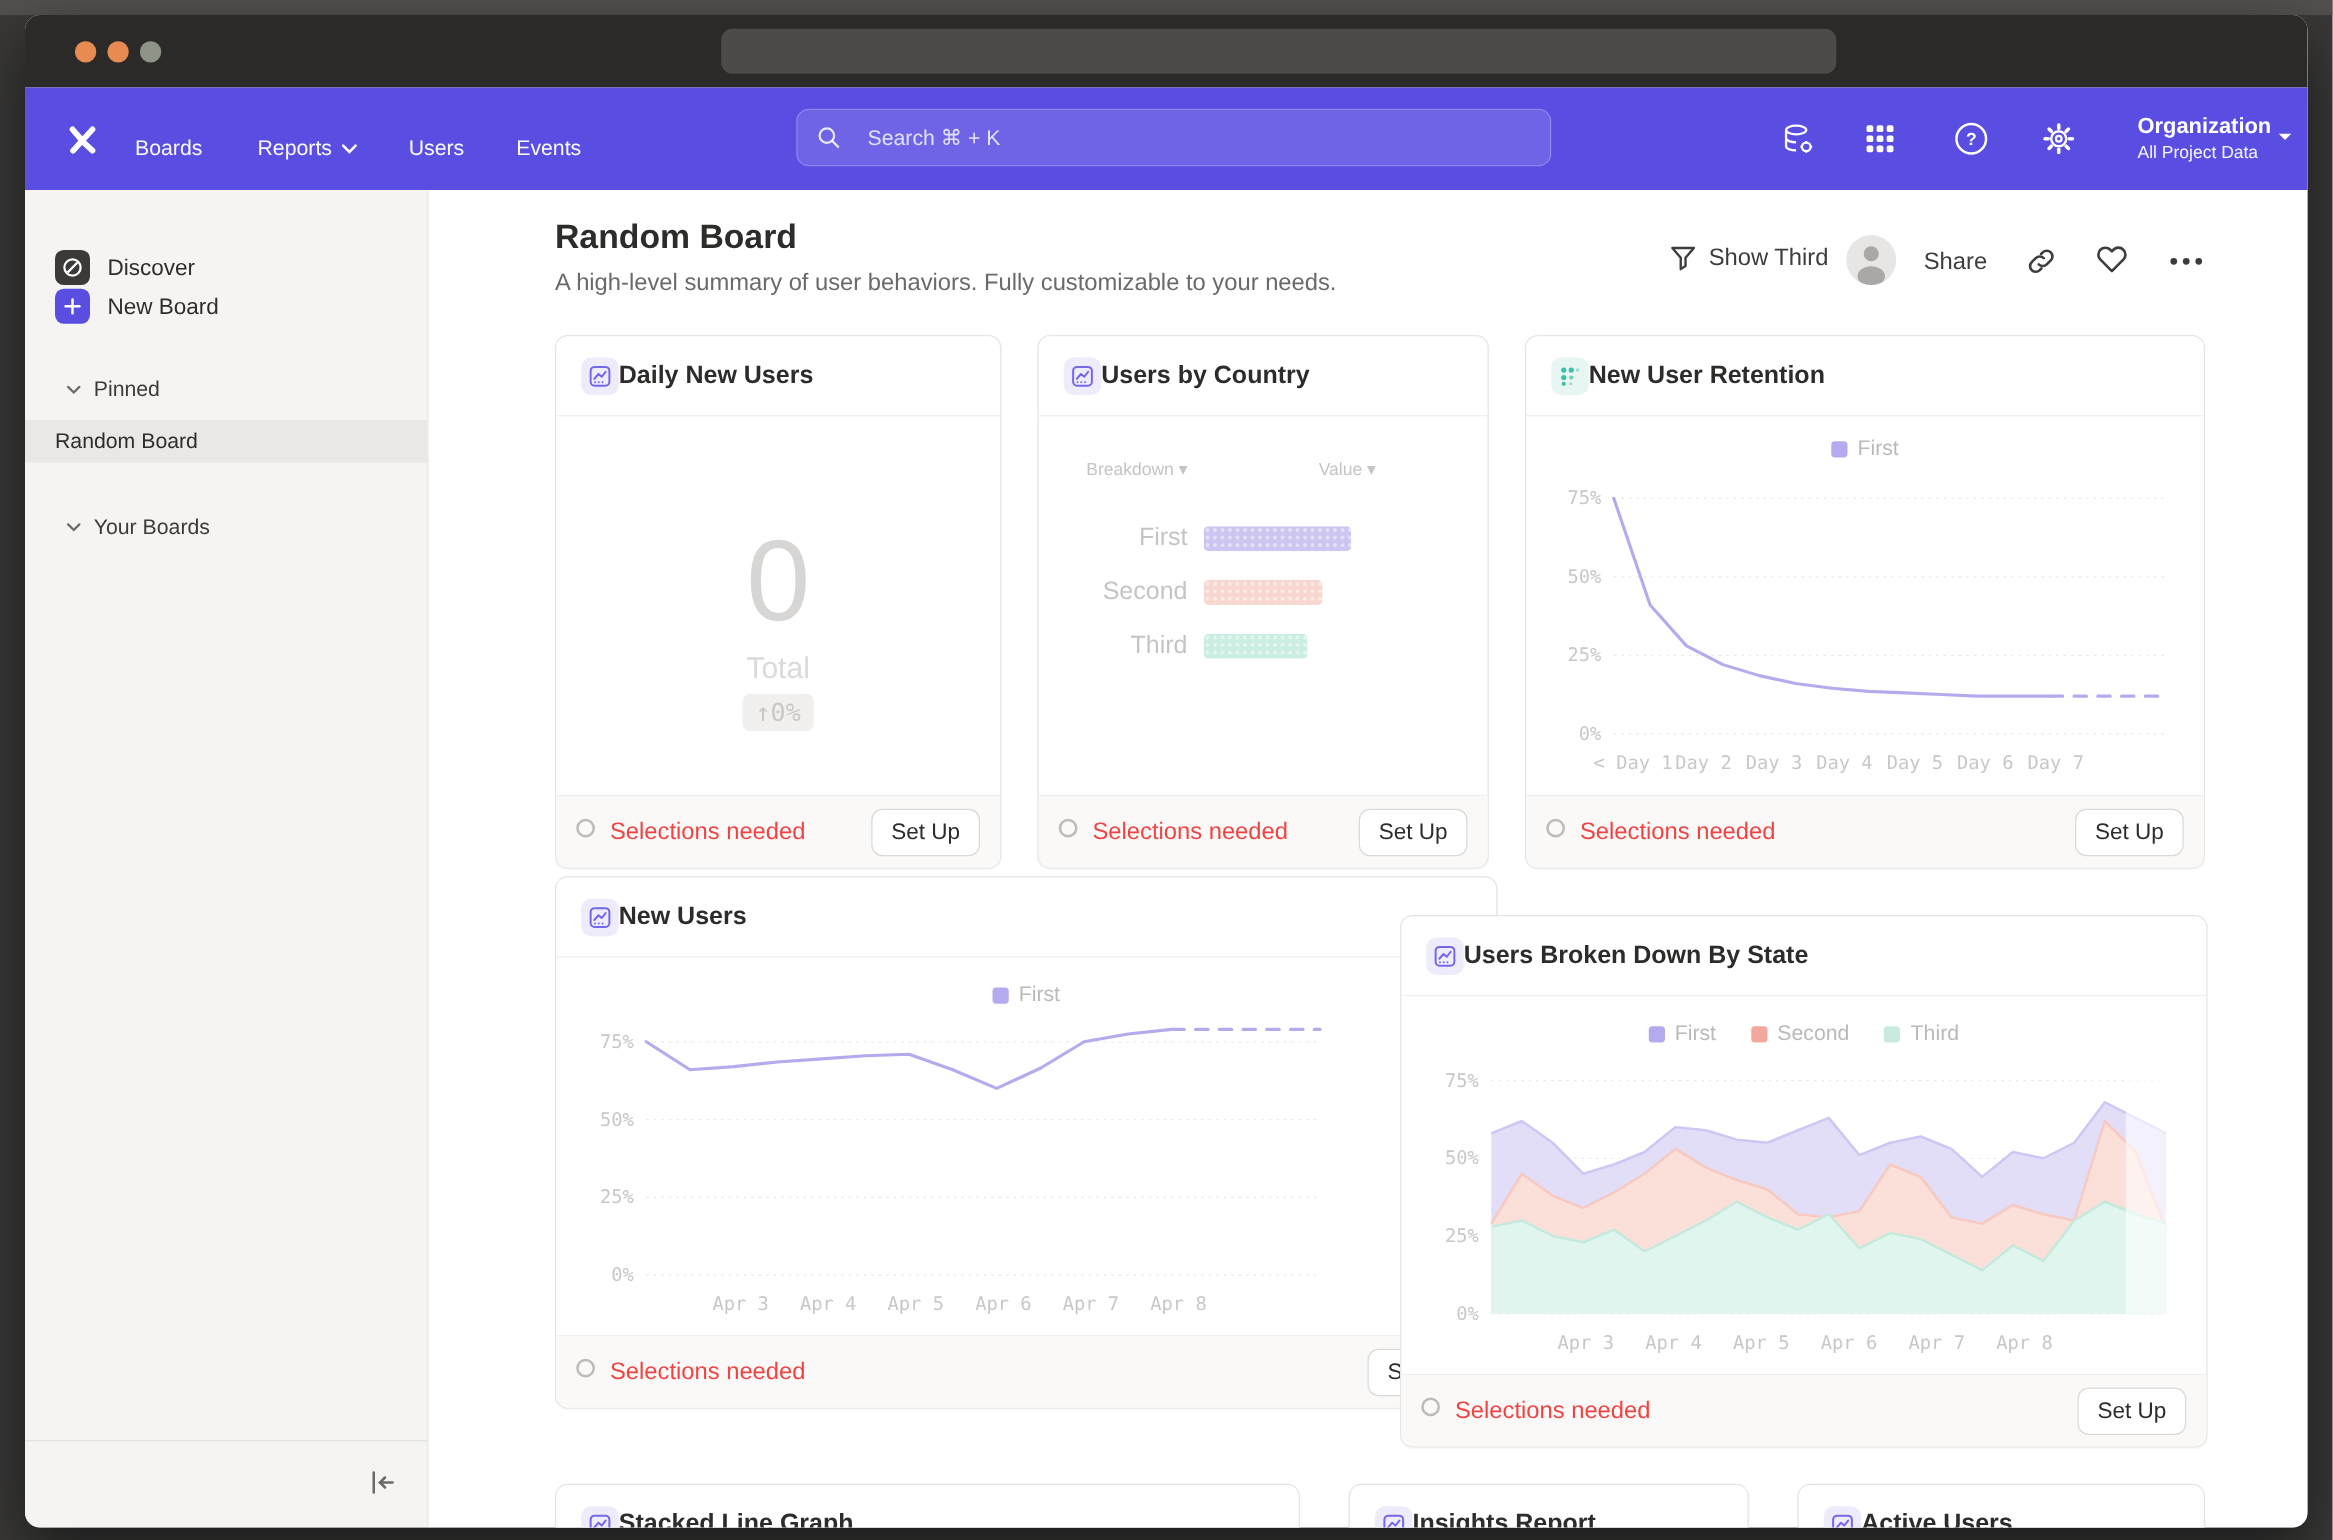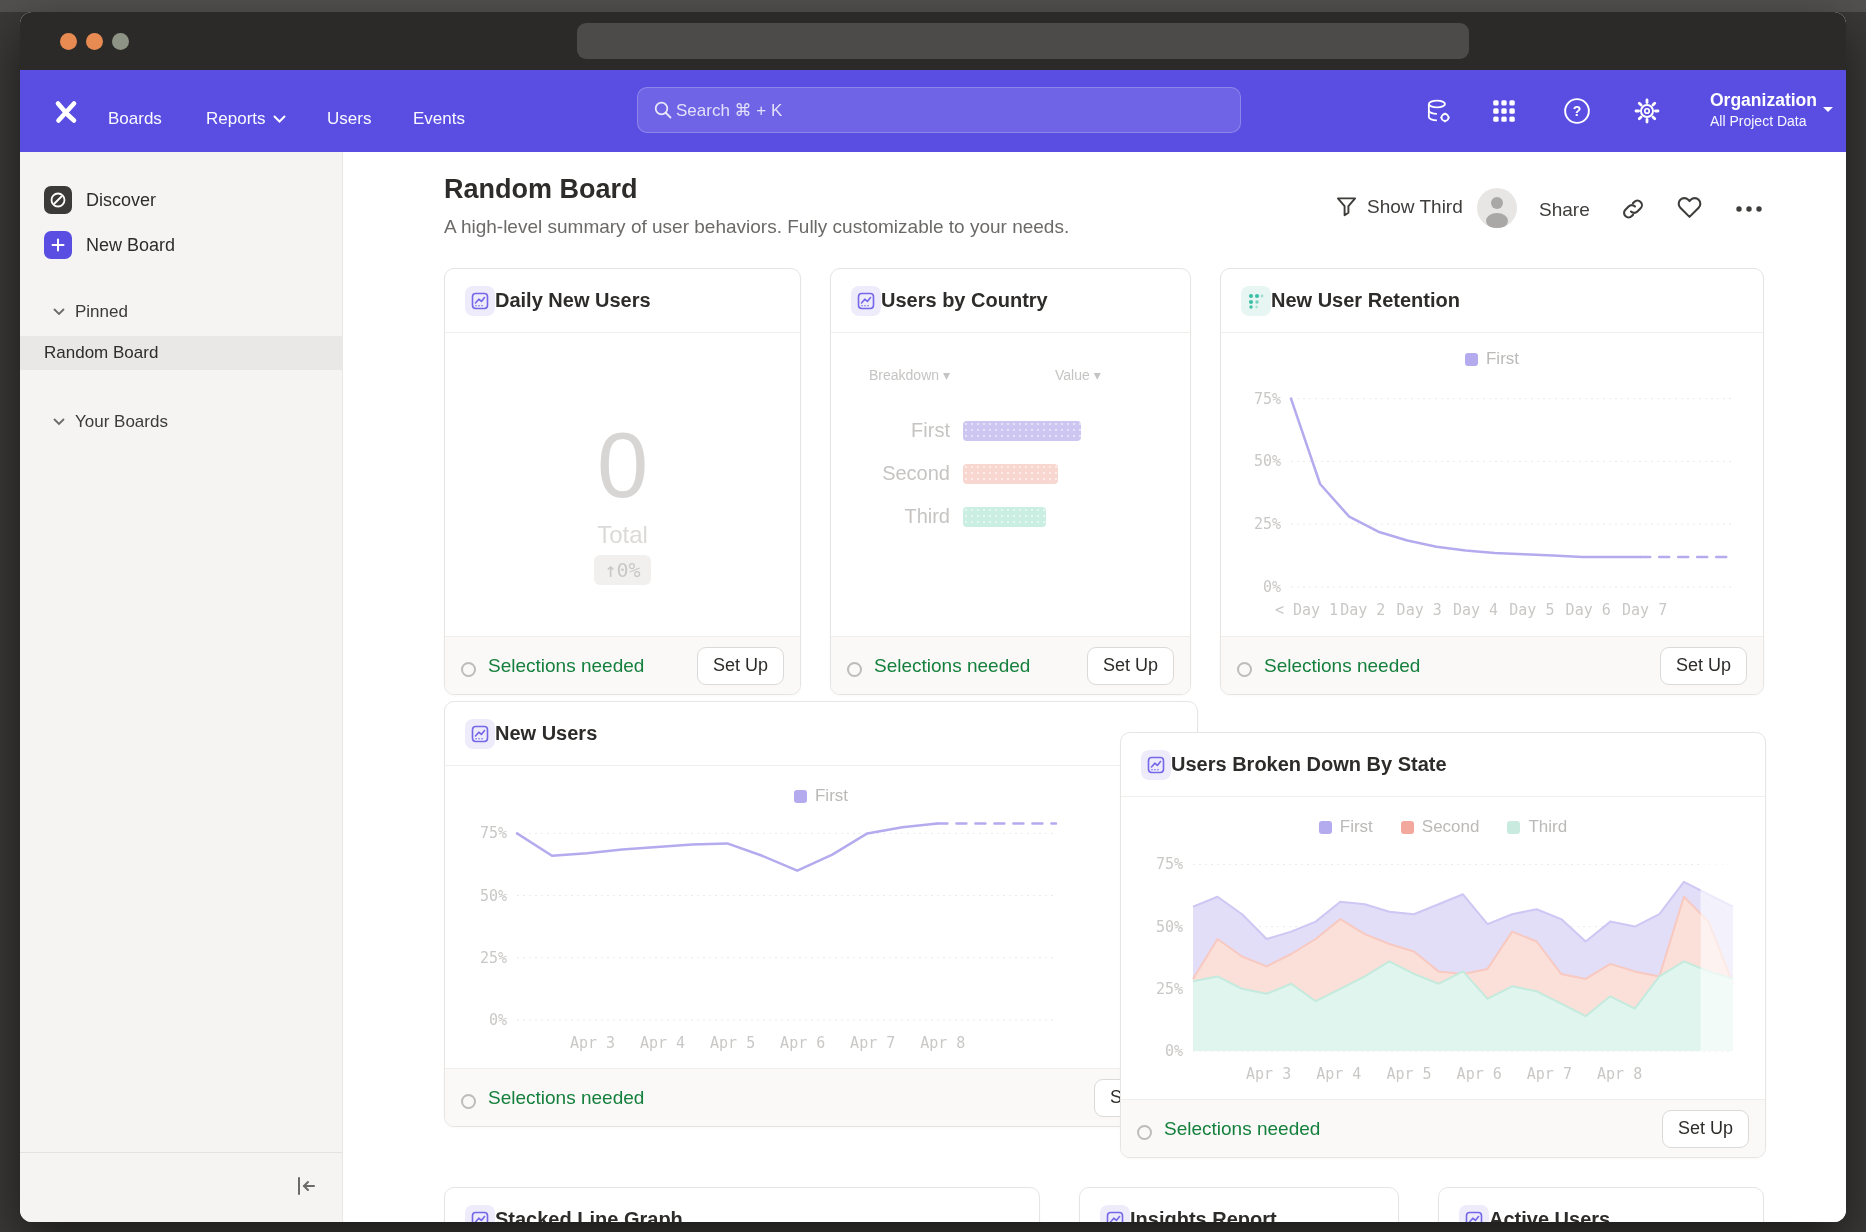--- a/index.html
+++ b/index.html
@@ -9,33 +9,33 @@
   
   .titlebar{position:absolute;top:0;left:0;right:0;height:58px;background:#2B2A28}
   .tdot{position:absolute;top:21px;width:17px;height:17px;border-radius:50%}
   .tdot.d1{left:40px;background:#E78B52}.tdot.d2{left:66px;background:#E78B52}.tdot.d3{left:92px;background:#8D9486}
   .addr{position:absolute;left:557px;top:11px;width:892px;height:36px;border-radius:9px;background:#4C4B49}
   
   .nav{position:absolute;top:58px;left:0;right:0;height:82px;background:#5A4EE2}
   .logo{position:absolute;left:30px;top:25px;width:32px;height:32px}
   .ni{position:absolute;top:0;height:98px;line-height:82px;color:rgba(255,255,255,.97);font-size:17px;cursor:default;display:flex;align-items:center;gap:7px}
   .ni-0{left:88px}.ni-1{left:186px}.ni-2{left:307px}.ni-3{left:393px}
-  .search{position:absolute;left:617px;top:17px;width:604px;height:46px;border-radius:10px;background:rgba(255,255,255,.13);border:1px solid rgba(255,255,255,.22);display:flex;align-items:center;padding:0 15px;gap:3px;color:rgba(255,255,255,.8);font-size:17px}
+  .search{position:absolute;left:617px;top:17px;width:604px;height:46px;border-radius:10px;background:rgba(255,255,255,.13);border:1px solid rgba(255,255,255,.22);display:flex;align-items:center;padding:0 15px;gap:21px;color:rgba(255,255,255,.8);font-size:17px}
   .nav-ic{position:absolute;top:27px;width:28px;height:28px}
   .nic-0{left:1404px}.nic-1{left:1470px}.nic-2{left:1543px}.nic-3{left:1613px}
   .org{position:absolute;left:1690px;top:18px;color:#fff}
   .org-name{font-size:17.5px;font-weight:600;line-height:24px}
   .org-sub{font-size:14px;line-height:19px;opacity:.95}
   .org-chev{position:absolute;left:1802px;top:36px}
   
   .sidebar{position:absolute;left:0;top:140px;width:323px;bottom:0;background:#F5F4F2;border-right:1px solid #E8E7E5}
   .srow{position:absolute;left:0;right:0;display:flex;align-items:center;cursor:default}
   .sq-ic{width:28px;height:28px;border-radius:7px;display:flex;align-items:center;justify-content:center;flex:none}
   .sq-dark{background:#3B3A38}.sq-purple{background:#5A4EE2}
-  .s-discover{top:32px;height:32px;padding-left:24px;gap:14px;font-size:18px;color:#2E2D2B}
+  .s-discover{top:46px;height:32px;padding-left:24px;gap:14px;font-size:18px;color:#2E2D2B}
   .s-newboard{top:77px;height:32px;padding-left:24px;gap:14px;font-size:18px;color:#2E2D2B}
   .s-section{height:24px;padding-left:33px;gap:10px;font-size:17px;color:#3C3B39}
   .s-pinned{top:148px}.s-yourboards{top:258px}
   .s-selected{top:184px;height:34px;background:#E9E8E6;padding-left:24px;font-size:17px;color:#2E2D2B}
   .s-divider{position:absolute;top:1000px;left:0;right:0;border-top:1px solid #E3E2E0}
   .s-collapse{position:absolute;top:1022px;right:24px;width:24px;height:24px;cursor:pointer}
   
   .main{position:absolute;left:323px;top:140px;right:0;bottom:0;background:#fff}
   .page-title{position:absolute;left:101px;top:22px;font-size:27px;font-weight:700;color:#2D2C2A}
   .page-sub{position:absolute;left:101px;top:64px;font-size:19px;color:#6B6A68}
@@ -54,21 +54,21 @@
   #c4{left:101px;top:549px;width:754px;height:426px}
   #c5{left:777px;top:580px;width:646px;height:426px}
   #c6{left:101px;top:1035px;width:596px;height:120px}
   #c7{left:736px;top:1035px;width:320px;height:120px}
   #c8{left:1095px;top:1035px;width:326px;height:120px}
   .card-head{height:64px;display:flex;align-items:center;padding:0 20px;border-bottom:1px solid #F0EFEC}
   .tile{width:30px;height:30px;border-radius:8px;display:flex;align-items:center;justify-content:center;flex:none}
   .tile-purple{background:#EEEBFB}.tile-teal{background:#E7F6F2}
   .card-title{font-size:20px;font-weight:700;color:#2D2C2A}
   .card-foot{position:absolute;left:0;right:0;bottom:0;height:58px;background:#FAF9F7;border-top:1px solid #EFEEEC;border-radius:0 0 9px 9px;display:flex;align-items:center;justify-content:space-between;padding:0 16px}
-  .status{display:flex;align-items:flex-end;gap:12px;font-size:19px;color:#15803d}
+  .status{display:flex;align-items:flex-start;gap:12px;font-size:19px;color:#ef4444}
   .status-circle{width:15px;height:15px;border-radius:50%;border:2px solid #BDBCBA;flex:none}
   .setup{height:38px;padding:0 15px;border-radius:9px;border:1px solid #DBDAD8;background:#fff;font-size:18px;font-weight:500;color:#2D2C2A;font-family:inherit;cursor:pointer}
   
   .zero{position:absolute;top:150px;left:0;right:0;text-align:center;font-size:92px;font-weight:500;color:#D7D6D4;line-height:1}
   .total-label{position:absolute;top:252px;left:0;right:0;text-align:center;font-size:24px;color:#DBDAD8}
   .badge-wrap{position:absolute;top:286px;left:0;right:0;text-align:center}
   .badge{display:inline-block;background:#F1F0EE;border-radius:6px;padding:3px 10px;font-family:"DejaVu Sans Mono",monospace;font-size:20px;color:#C9C8C6}
   
   .dd{position:absolute;top:98px;font-size:14px;color:#C5C4C2;cursor:pointer}
   .dd1{left:38px}.dd2{left:224px}

